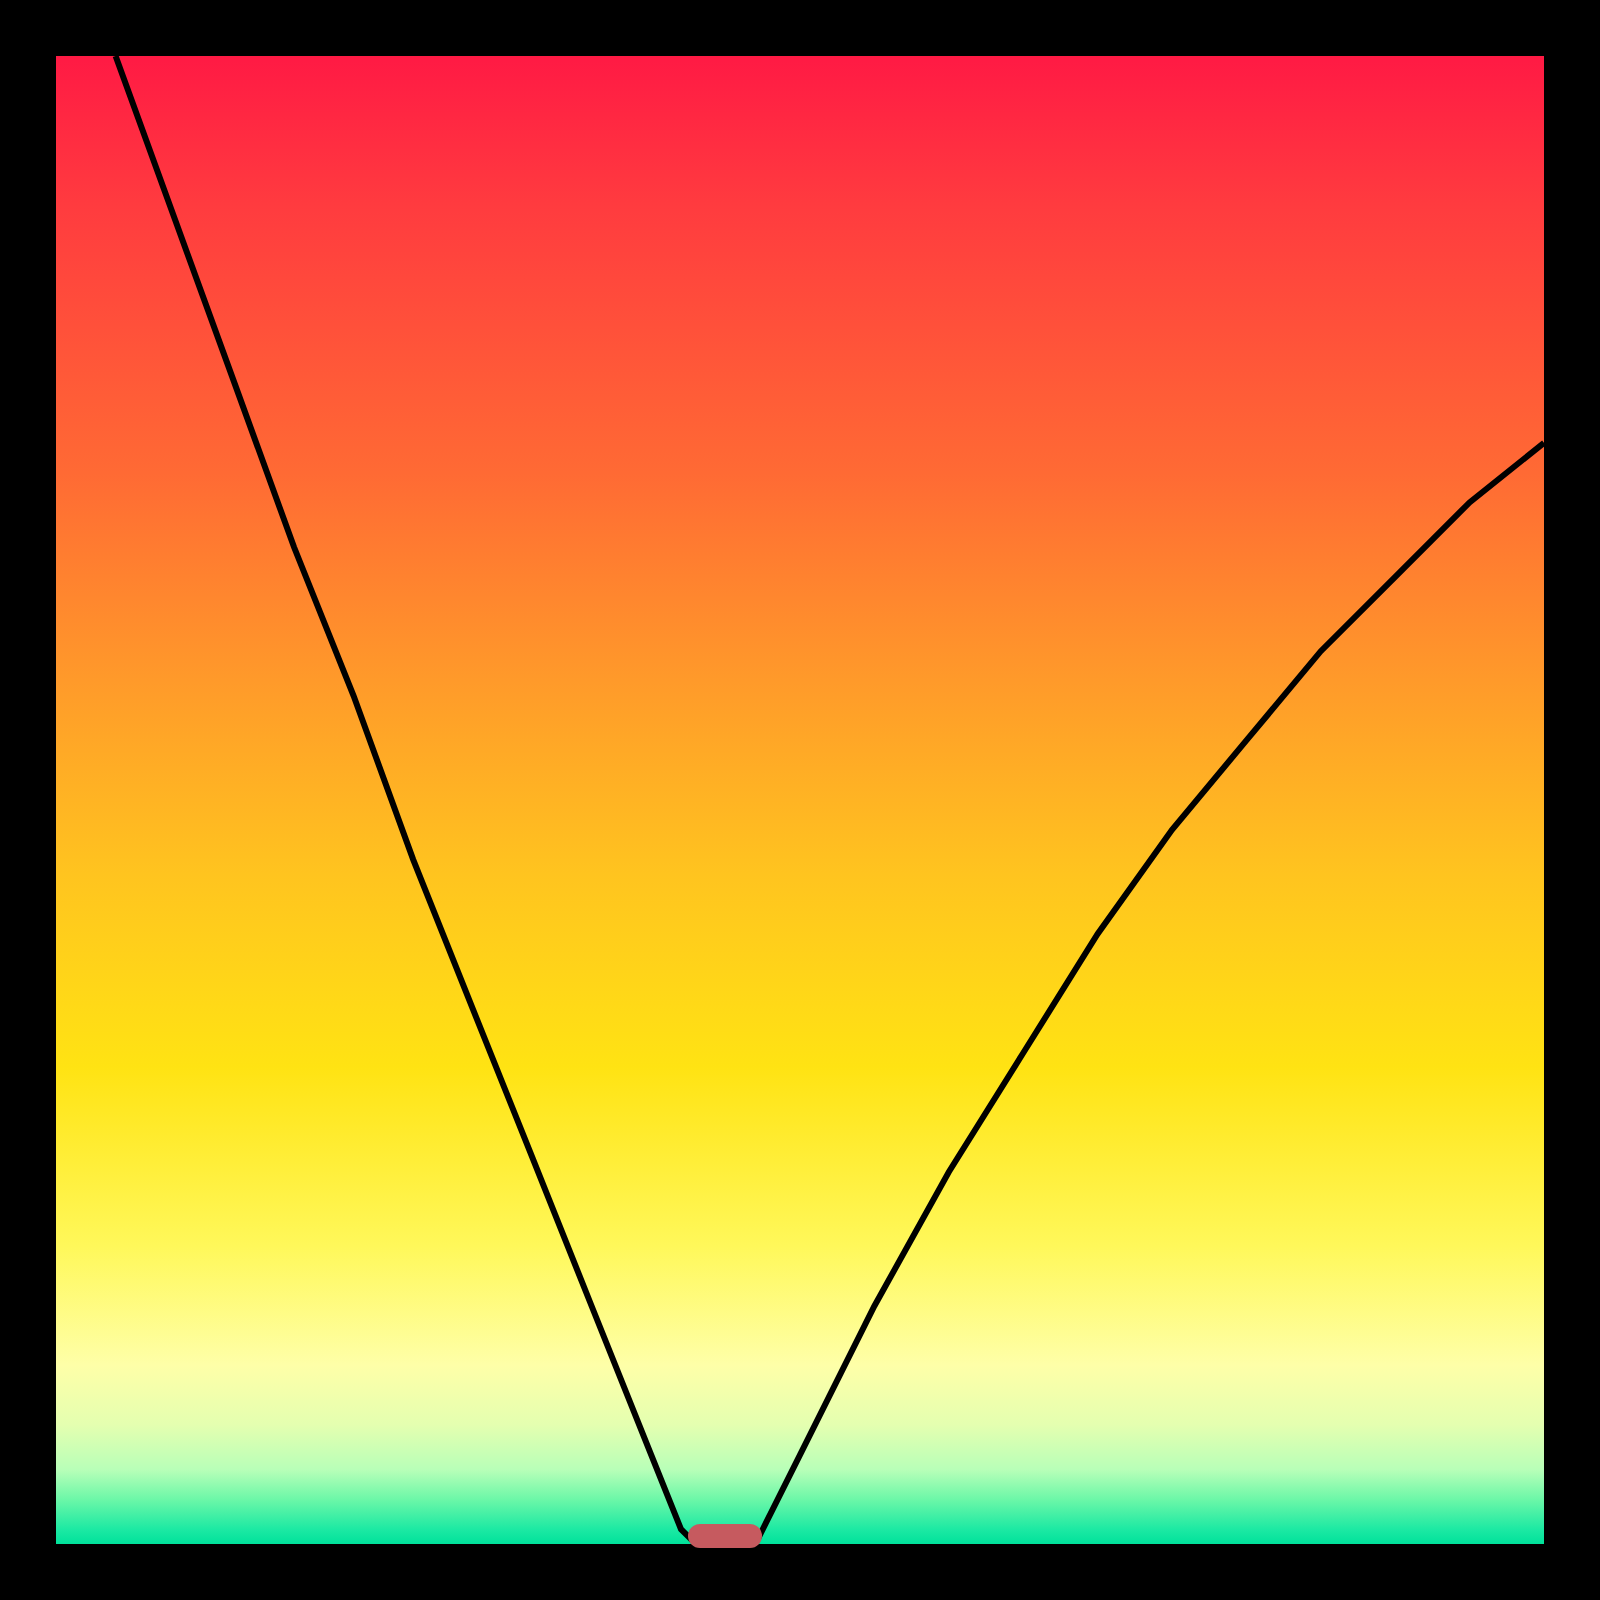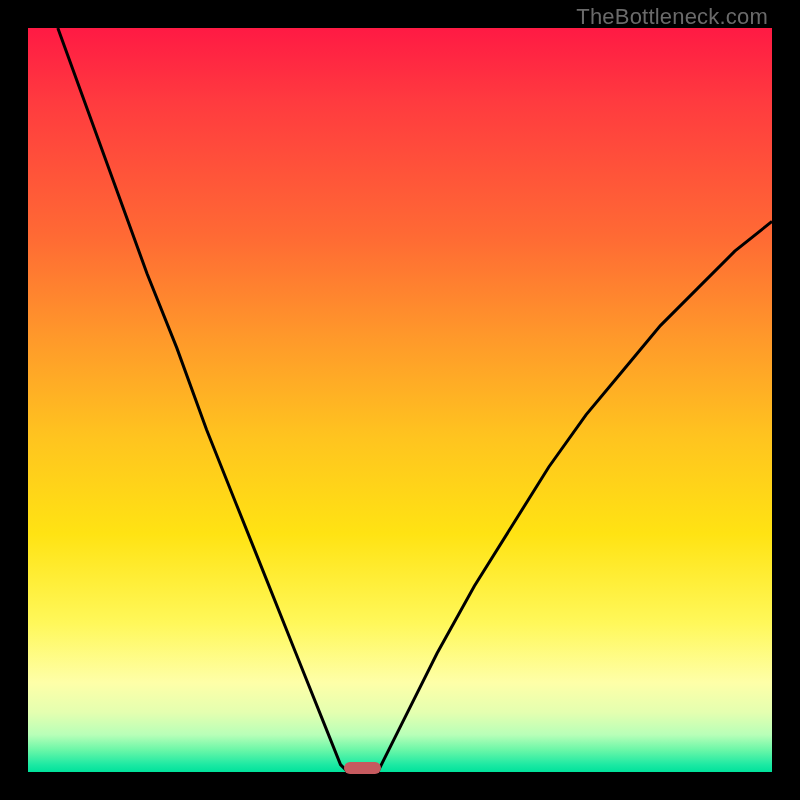--- a/index.html
+++ b/index.html
@@ -73,15 +73,14 @@
 
   <div class="plot-area"></div>
 
   <svg class="curves" viewBox="0 0 744 744" preserveAspectRatio="none">
     <path id="curve-left" fill="none" stroke="#000" stroke-width="3" d="M29.8 0.0 L59.5 81.8 L89.3 163.7 L119.0 245.5 L148.8 319.9 L178.6 401.8 L208.3 476.2 L238.1 550.6 L267.8 625.0 L297.6 699.4 L312.5 736.6 L319.9 744.0"></path>
     <path id="curve-right" fill="none" stroke="#000" stroke-width="3" d="M349.7 744.0 L372.0 699.4 L409.2 625.0 L446.4 558.0 L483.6 498.5 L520.8 439.0 L558.0 386.9 L595.2 342.2 L632.4 297.6 L669.6 260.4 L706.8 223.2 L744.0 193.4"></path>
   </svg>
 
   <div id="marker" class="marker" style="left: 344.2px; top: 762px; width: 37.2px; height: 12px; background: rgb(198, 90, 95);"></div>
 
-  <div class="watermark">TheBottleneck.com</div>
 
 </div>
 
 </body></html>

